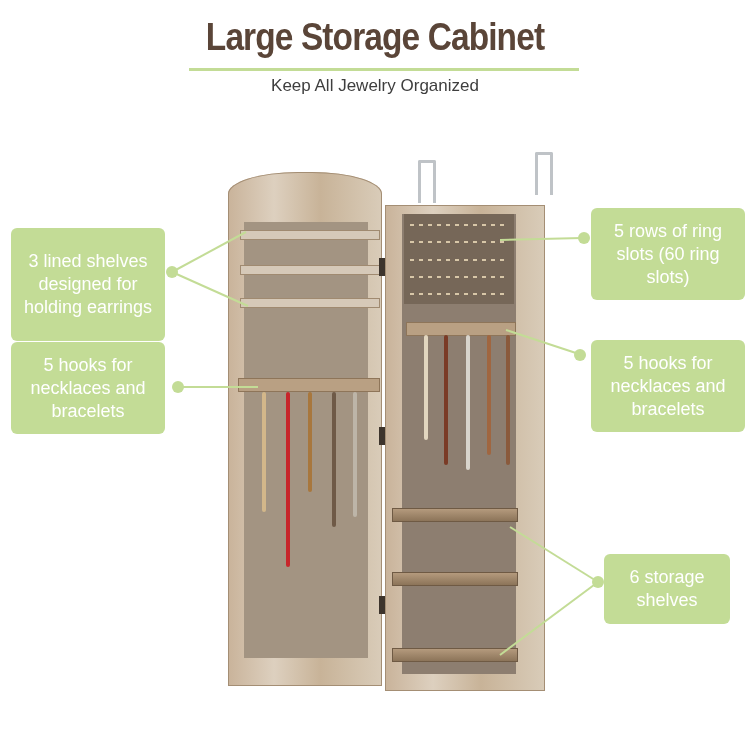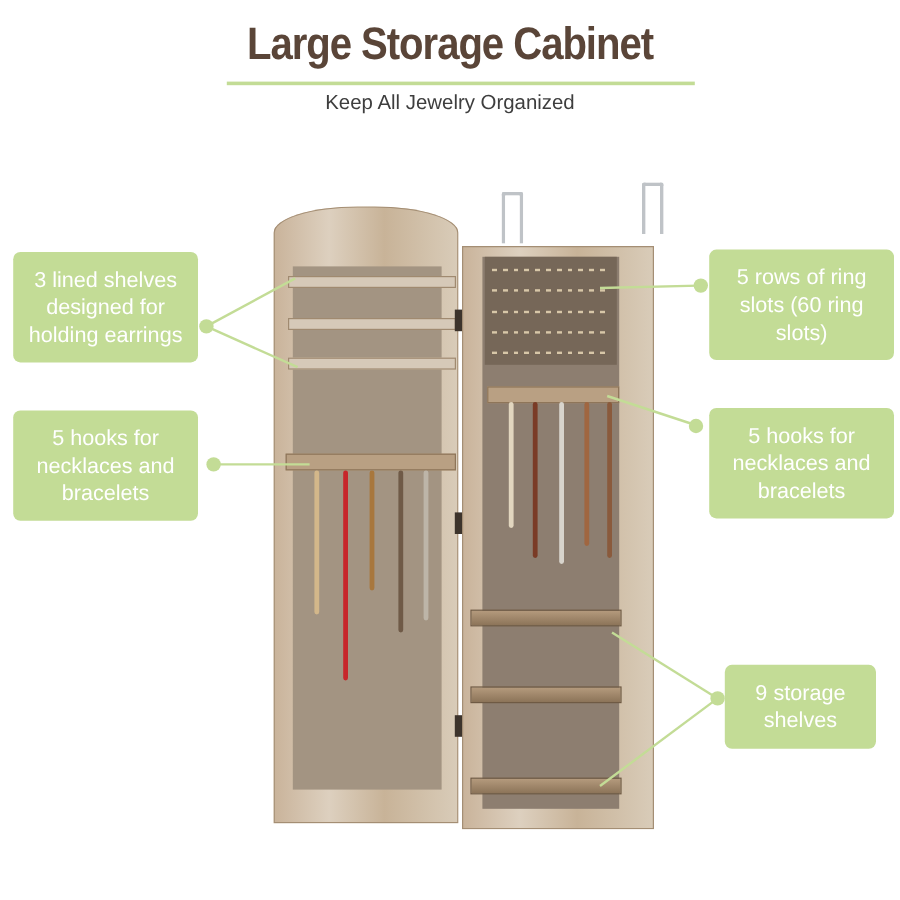--- a/index.html
+++ b/index.html
@@ -114,27 +114,27 @@
     <line x1="510" y1="527" x2="598" y2="582"></line>
     <line x1="500" y1="655" x2="598" y2="582"></line>
   </g>
 </svg>
 <div class="dot" style="left:166px;top:266px;"></div>
 <div class="dot" style="left:172px;top:381px;"></div>
 <div class="dot" style="left:578px;top:232px;"></div>
 <div class="dot" style="left:574px;top:349px;"></div>
 <div class="dot" style="left:592px;top:576px;"></div>
 
-<div class="label-box" style="left:11px;top:210px;width:154px;height:92px;">
+<div class="label-box" style="left:11px;top:228px;width:154px;height:113px;">
   <span>3 lined shelves designed for holding earrings</span>
 </div>
 <div class="label-box" style="left:11px;top:342px;width:154px;height:92px;padding:4px 18px;">
   <span>5 hooks for necklaces and bracelets</span>
 </div>
 <div class="label-box" style="left:591px;top:208px;width:154px;height:92px;padding:4px 12px;text-align:center;">
   <span>5 rows of ring slots (60 ring slots)</span>
 </div>
 <div class="label-box" style="left:591px;top:340px;width:154px;height:92px;padding:4px 16px;">
   <span>5 hooks for necklaces and bracelets</span>
 </div>
 <div class="label-box" style="left:604px;top:554px;width:126px;height:70px;padding:4px 20px;">
-  <span>9 storage shelves</span>
+  <span>6 storage shelves</span>
 </div>
 
 </body></html>

